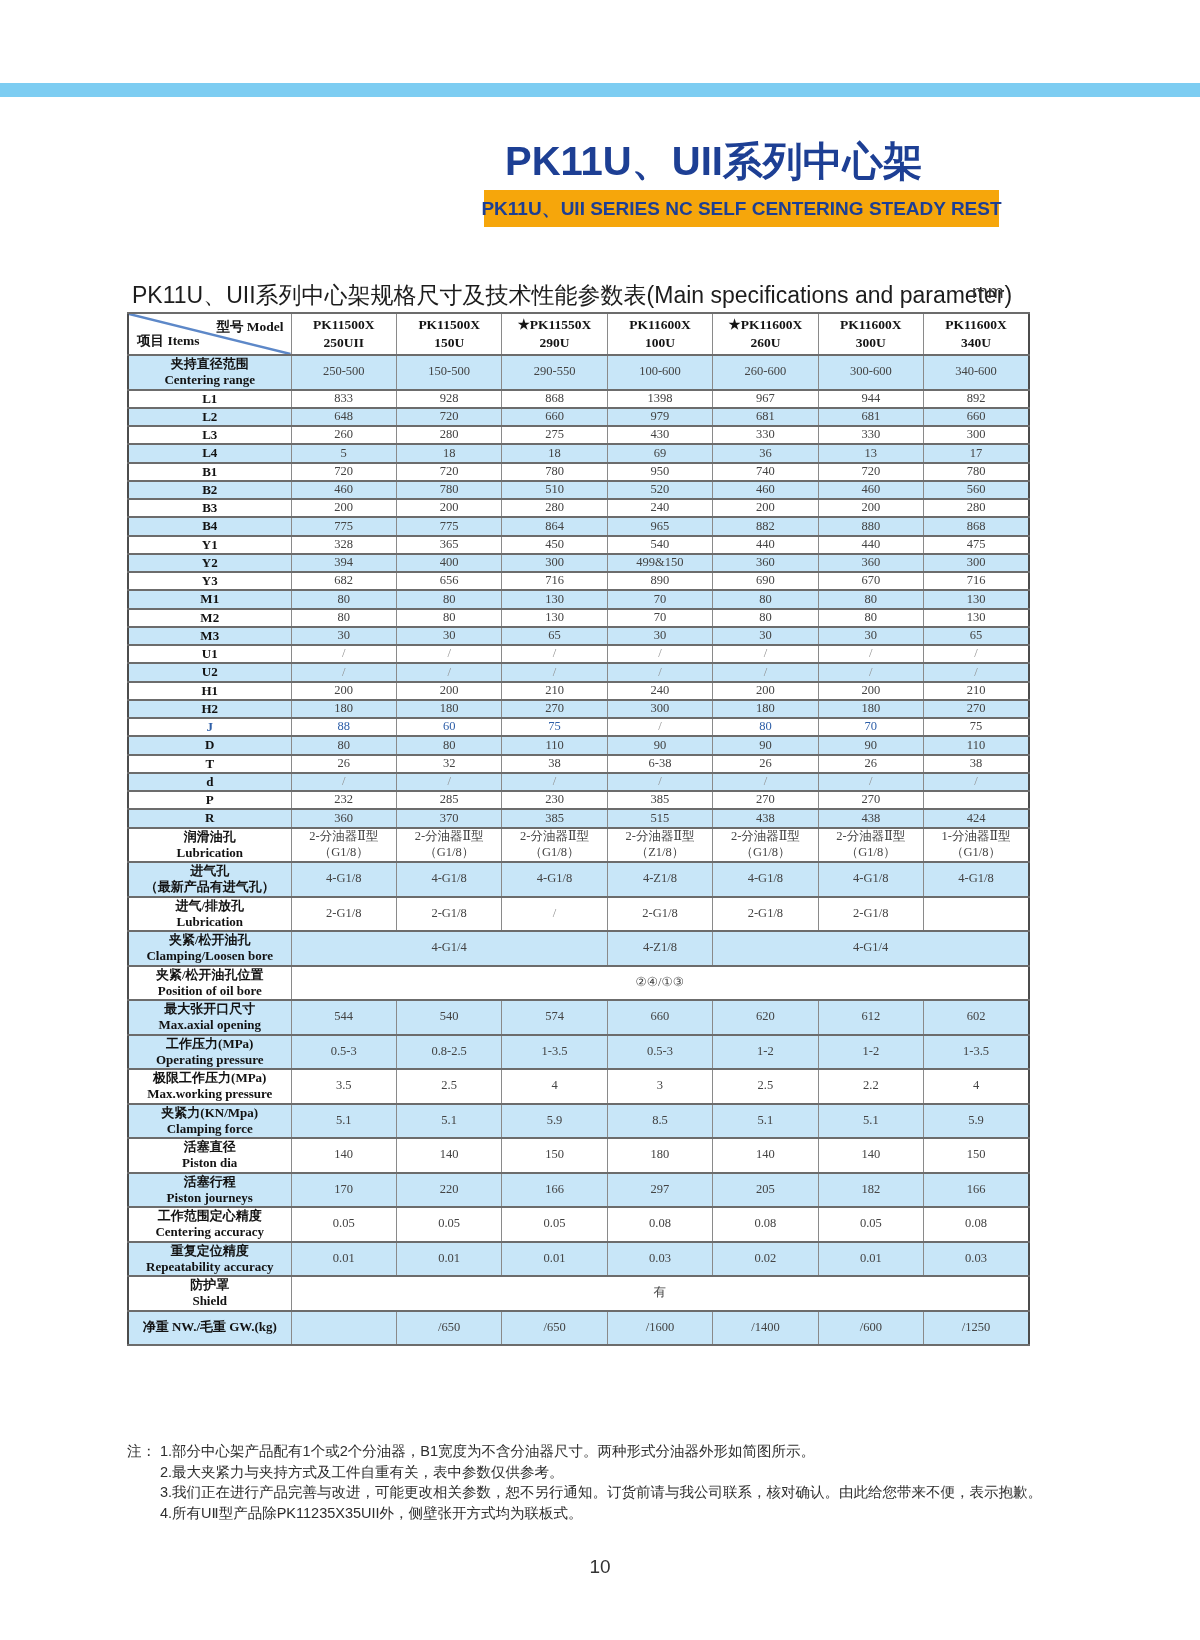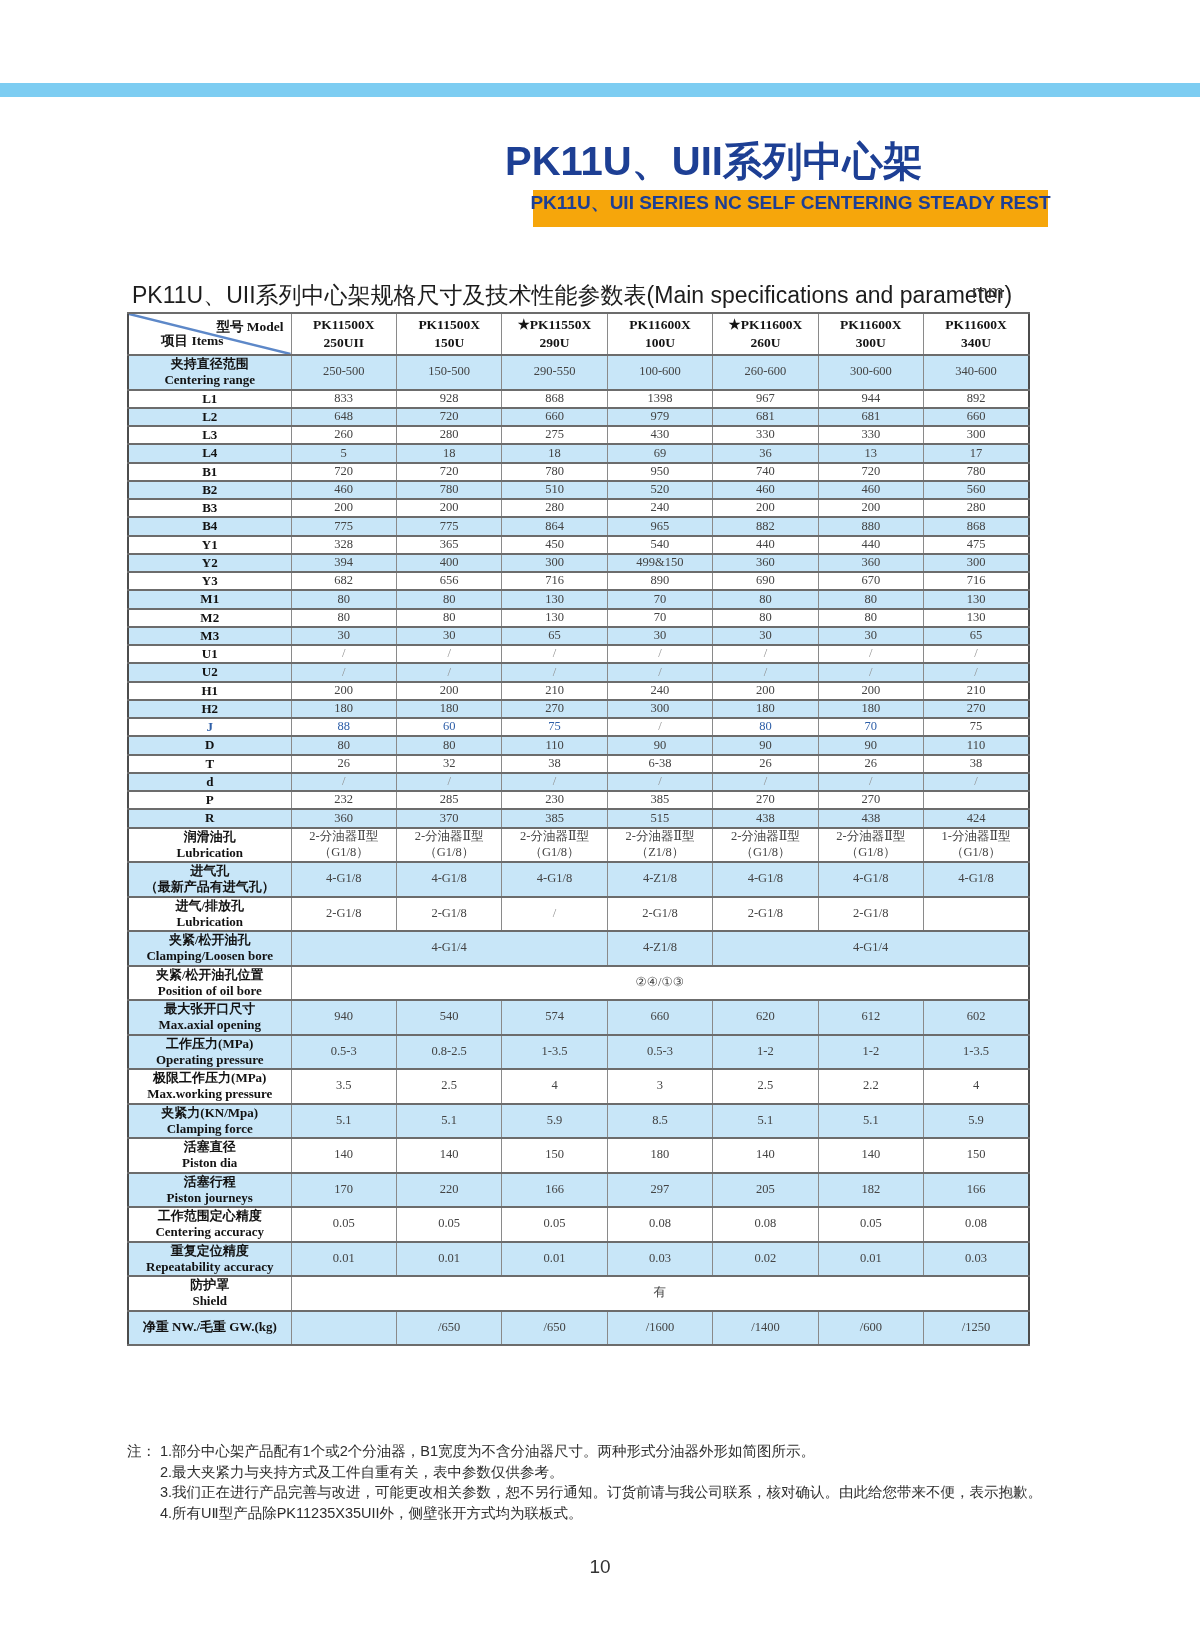--- a/index.html
+++ b/index.html
@@ -7,22 +7,22 @@
     width:1200px;height:1640px;position:relative;background:#ffffff;
     font-family:"Liberation Sans","DejaVu Sans",sans-serif;color:#222;
   }
   .top-bar{position:absolute;left:0;top:83px;width:1200px;height:14px;background:var(--bar-blue,#7dcdf2);}
   .page-title{
     position:absolute;left:505px;top:134px;width:540px;
     font-size:40px;font-weight:bold;color:var(--accent-blue,#1d3f94);
     letter-spacing:0px;white-space:nowrap;
   }
   .banner{
-    position:absolute;left:533px;top:190px;width:515px;height:37px;
-    background:var(--banner-orange,#f6a60b);display:flex;justify-content:center;
+    position:absolute;left:484px;top:190px;width:515px;height:37px;
+    background:var(--banner-orange,#f6a60b);display:flex;align-items:center;justify-content:center;
   }
   .banner-text{
     font-size:19px;font-weight:bold;color:var(--accent-blue,#1d3f94);white-space:nowrap;
   }
   .caption{position:absolute;left:132px;top:280px;font-size:23px;color:#1c1c1c;}
   .unit{position:absolute;left:972px;top:281px;font-size:19px;color:#333;}
 
   .table-wrap{position:absolute;left:127px;top:312px;width:824px;border-radius:21px;}
   table.spec{
     table-layout:fixed;width:903px;border-collapse:collapse;
@@ -31,21 +31,21 @@
   table.spec{border:2px solid #4c4c4c;}
   .spec th,.spec td{
     border-left:1px solid #8a8a8a;border-right:1px solid #8a8a8a;
     border-top:2px solid #6c6c6c;border-bottom:2px solid #6c6c6c;
     padding:0 2px;text-align:center;vertical-align:middle;overflow:hidden;
   }
   .spec thead th{height:40px;font-size:13.5px;font-weight:bold;color:#141414;line-height:1.35;background:#fff;}
   .corner{position:relative;padding:0;}
   .corner svg{position:absolute;left:0;top:0;width:100%;height:100%;}
   .corner .corner-tr{position:absolute;top:4px;right:7px;font-size:13.5px;font-weight:bold;}
-  .corner .corner-bl{position:absolute;bottom:4px;left:8px;font-size:13.5px;font-weight:bold;margin-left:24px;}
+  .corner .corner-bl{position:absolute;bottom:4px;left:8px;font-size:13.5px;font-weight:bold;}
   tr.row-blue td{background:var(--row-blue,#c8e6f8);}
   tr.row-white td{background:#ffffff;}
   .spec td{height:16px;font-size:12.5px;color:#434343;line-height:1.25;}
   tr.tall td{height:32px;}
   td.lbl{font-weight:bold;color:#121212;font-size:13px;}
   td.val{}
   td.slash{color:#8f8f8f;}
   .accent{color:var(--cell-blue,#2e5fa8) !important;}
   td.lbl.accent{color:var(--cell-blue,#2e5fa8);}
 
@@ -379,21 +379,21 @@
           <td class="val" colspan="3">4-G1/4</td>
           <td class="val" colspan="1">4-Z1/8</td>
           <td class="val" colspan="3">4-G1/4</td>
         </tr>
         <tr class="row-white tall">
           <td class="lbl">夹紧/松开油孔位置<br>Position of oil bore</td>
           <td class="val" colspan="7">②④/①③</td>
         </tr>
         <tr class="row-blue tall">
           <td class="lbl">最大张开口尺寸<br>Max.axial opening</td>
-          <td class="val">940</td>
+          <td class="val">544</td>
           <td class="val">540</td>
           <td class="val">574</td>
           <td class="val">660</td>
           <td class="val">620</td>
           <td class="val">612</td>
           <td class="val">602</td>
         </tr>
         <tr class="row-blue tall">
           <td class="lbl">工作压力(MPa)<br>Operating pressure</td>
           <td class="val">0.5-3</td>

